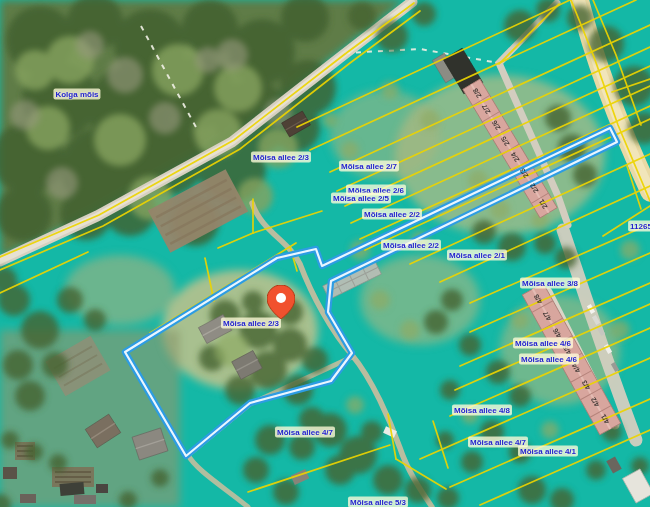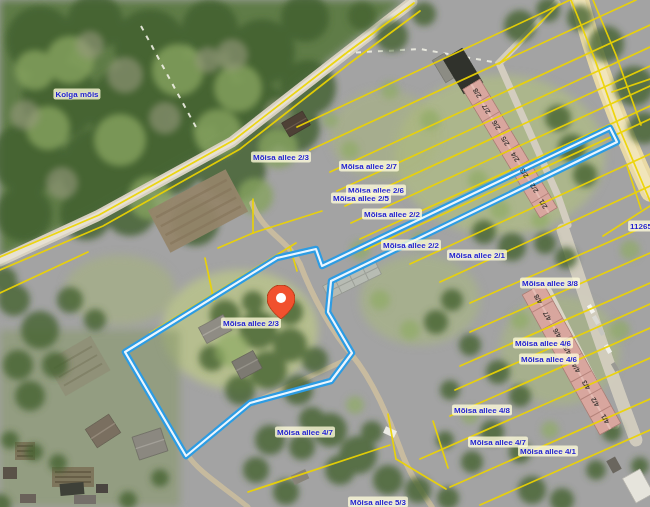--- a/index.html
+++ b/index.html
@@ -1,17 +1,17 @@
 <!DOCTYPE html>
 <html><head>
 <meta charset="utf-8">
 <style>
   html,body{margin:0;padding:0;background:#222;}
   #map{position:relative;width:650px;height:507px;overflow:hidden;
-       background:#a3a3a3;font-family:"Liberation Sans","DejaVu Sans",sans-serif;}
+       background:#14b8a6;font-family:"Liberation Sans","DejaVu Sans",sans-serif;}
   #map svg.base{position:absolute;left:0;top:0;}
   .map-label{position:absolute;transform:translate(-50%,-50%);
      font:700 8px "Liberation Sans","DejaVu Sans",sans-serif;
      color:#1E1ECB;background:rgba(255,253,218,.78);
      padding:0 2px;border-radius:2px;white-space:nowrap;line-height:11px;
      text-shadow:0 0 2px rgba(255,255,255,.95);z-index:30;}
   .unit-label{position:absolute;transform:translate(-50%,-50%) rotate(-121deg);
      font:700 7px "Liberation Sans","DejaVu Sans",sans-serif;color:#1c1c1a;
      white-space:nowrap;opacity:.8;z-index:20;}
   .pin{position:absolute;z-index:40;}

